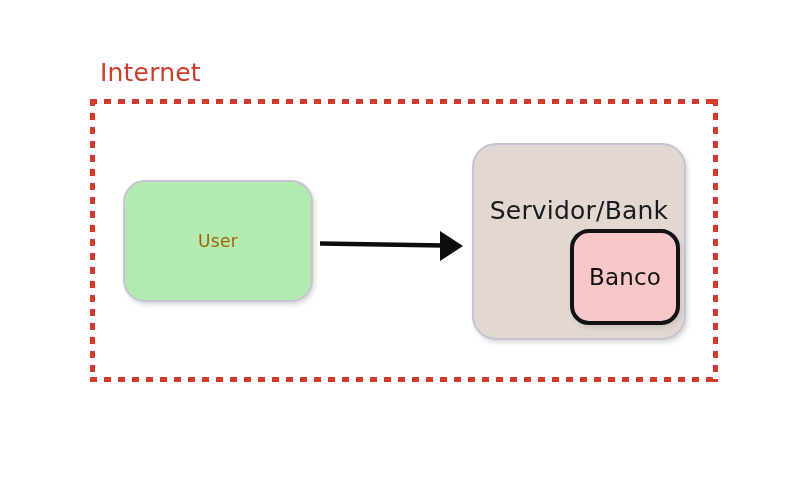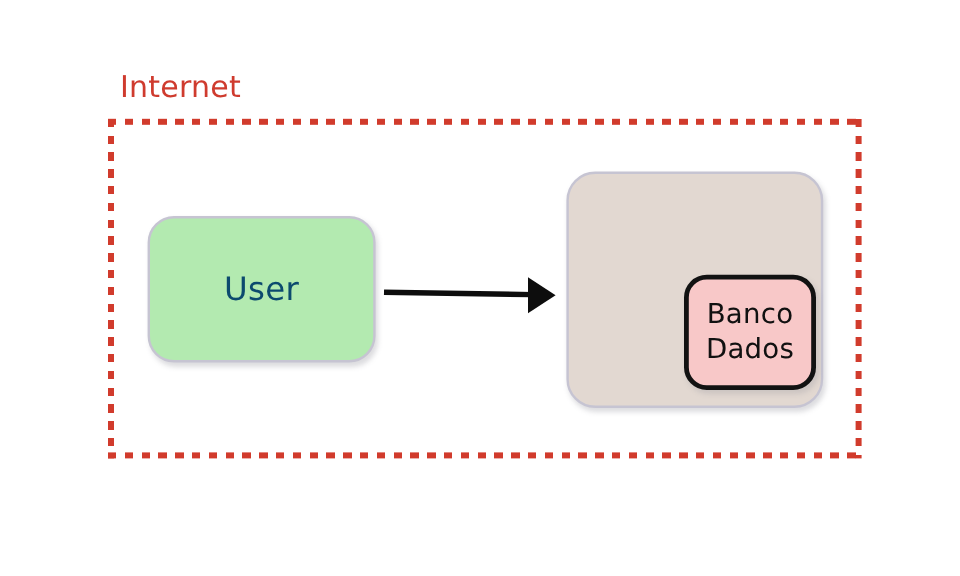--- a/index.html
+++ b/index.html
@@ -74,22 +74,22 @@
     left: 123px;
     top: 180px;
     width: 190px;
     height: 122px;
     background: #b3eab0;
     border: 2px solid #c6c4d2;
     border-radius: 22px;
     box-shadow: 2px 3px 4px rgba(140,140,150,0.30);
   }
   .node-user .node-label {
-    font-size: 27px;
-    color: #0c4a6e;
+    font-size: 17px;
+    color: #a16207;
     letter-spacing: 0.3px;
   }
 
   .node-server {
     left: 472px;
     top: 143px;
     width: 214px;
     height: 197px;
     background: #e2d8d1;
     border: 2px solid #c6c4d2;
@@ -152,24 +152,24 @@
 
   <div class="internet-label">Internet</div>
 
   <div class="internet-zone"></div>
 
   <div class="node node-user">
     <span class="node-label">User</span>
   </div>
 
   <div class="node node-server">
+    <div class="server-title">Servidor/Bank</div>
 
     <div class="node-db">
       <span class="db-line">Banco</span>
-      <span class="db-line">Dados</span>
     </div>
   </div>
 
   <svg class="arrow-layer" viewBox="0 0 800 480" width="800" height="480">
     <g>
       <line x1="320" y1="243.5" x2="444" y2="245.5" stroke="#0d0d0d" stroke-width="4.5" stroke-linecap="butt"></line>
       <polygon points="440,231 463,246 440,261" fill="#0d0d0d"></polygon>
     </g>
   </svg>
 

